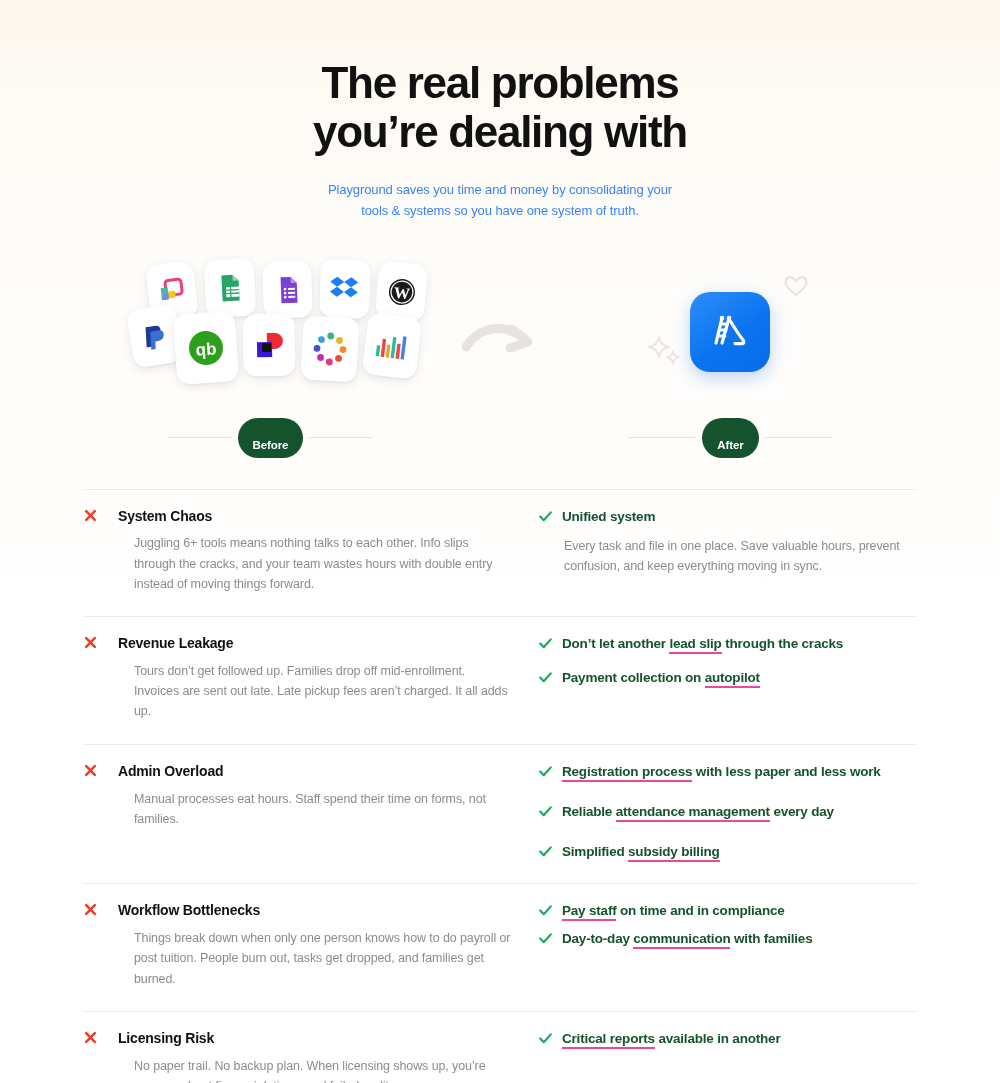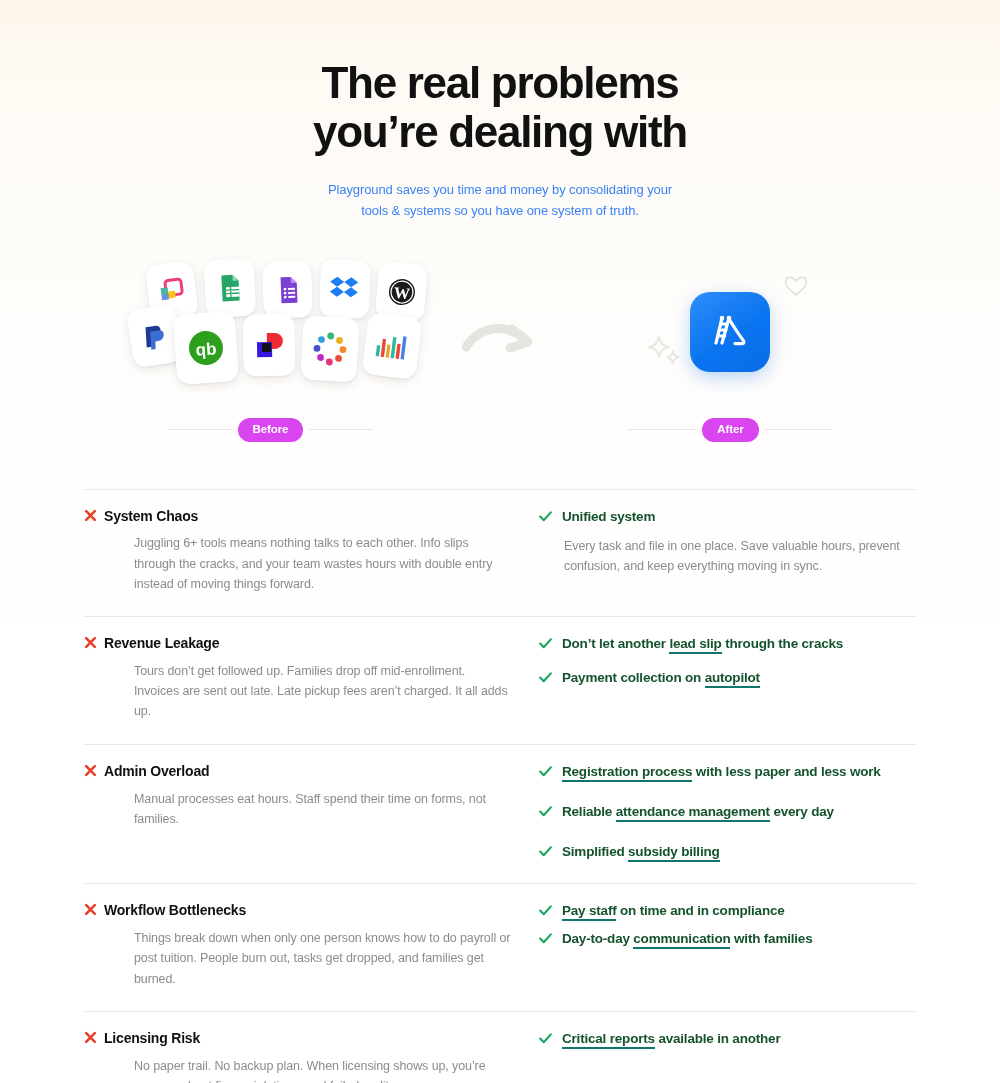--- a/index.html
+++ b/index.html
@@ -119,26 +119,26 @@
     justify-content: center;
   }
   .label-row.before { left: 168px; width: 205px; }
   .label-row.after  { left: 628px; width: 205px; }
   .label-line {
     flex: 1;
     height: 1px;
     background: #e8e6e3;
   }
   .pill {
-    background: #d946ef;
+    background: #14532d;
     color: #ffffff;
     font-size: 11.5px;
     font-weight: 700;
     letter-spacing: -0.1px;
-    padding: 6px 15px 7px;
+    padding: 22px 15px 7px;
     border-radius: 999px;
     margin: 0 6px;
     line-height: 1;
   }
 
   
   .table {
     margin: 36px auto 0;
     width: 832px;
   }
@@ -148,21 +148,21 @@
     padding: 18px 0 22px;
   }
   .row:last-child { border-bottom: 1px solid #ebe9e6; }
   .col { }
   .col.left  { width: 455px; padding-right: 26px; }
   .col.right { width: 377px; }
 
   .prob-head {
     display: flex;
     align-items: flex-start;
-    gap: 7px;
+    gap: 21px;
   }
   .x-icon {
     flex: 0 0 auto;
     margin-top: 1px;
   }
   .prob-title {
     font-size: 14px;
     font-weight: 700;
     color: #111111;
     letter-spacing: -0.2px;
@@ -190,21 +190,21 @@
     line-height: 1.35;
   }
   .sol-body {
     margin: 10px 0 0 25px;
     font-size: 12.5px;
     line-height: 1.62;
     color: #8c8c8c;
     letter-spacing: -0.1px;
   }
   .u {
-    border-bottom: 2px solid #0f766e;
+    border-bottom: 2px solid #ec4899;
     padding-bottom: 1px;
   }
 </style>
 </head>
 <body>
 
 <div class="header">
   <h1 class="headline">
     <span class="l1">The real problems</span>
     <span class="l2">you’re dealing with</span>

